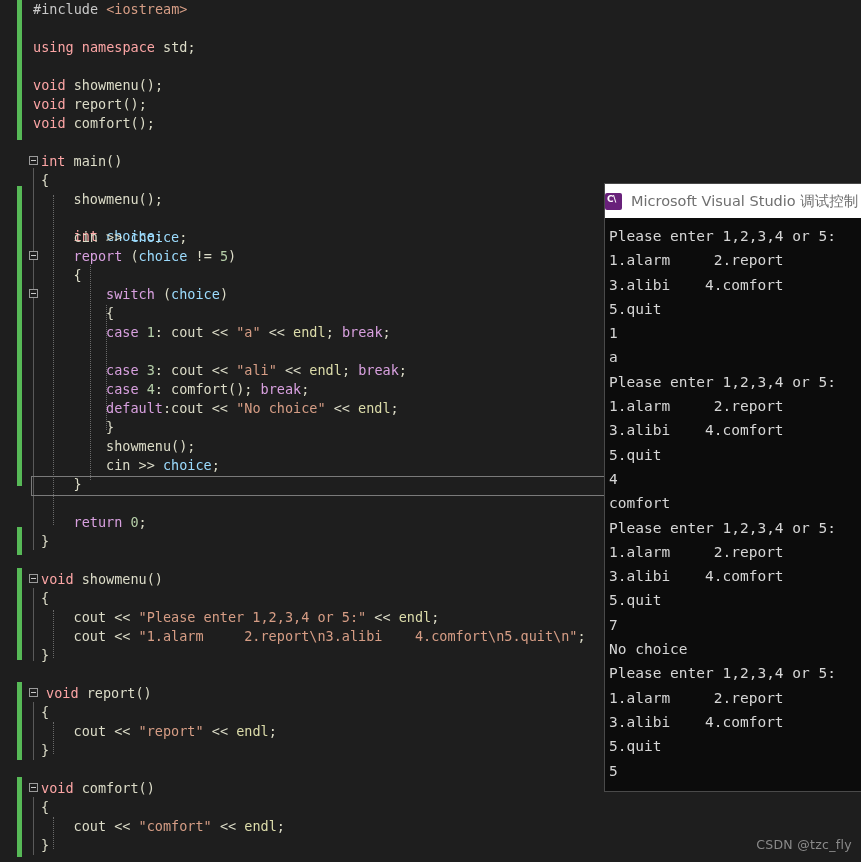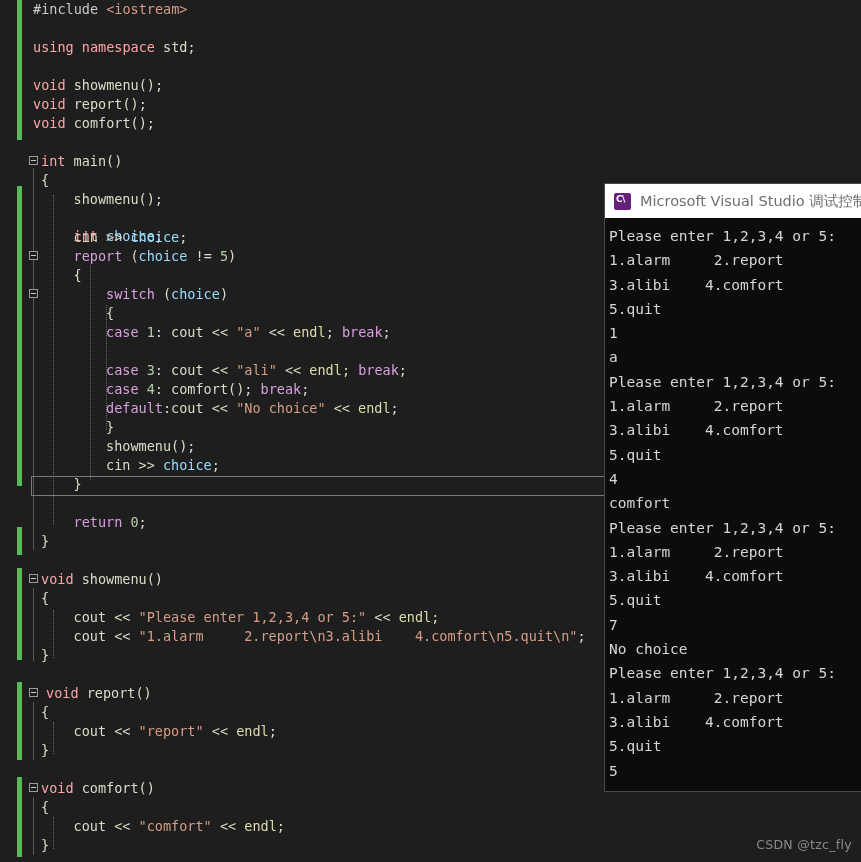--- a/index.html
+++ b/index.html
@@ -97,21 +97,21 @@
     background: #0c0c0c;
     border: 1px solid #4a4a4a;
     box-sizing: border-box;
     overflow: hidden;
   }
   #console-title {
     height: 34px;
     background: #ffffff;
     display: flex;
     align-items: center;
-    padding-left: 9px;
+    padding-left: 0;
     box-sizing: border-box;
     text-align: center;
   }
   #vs-icon {
     width: 17px; height: 17px;
     background: #68217a;
     border-radius: 2px;
     margin-right: 9px;
     flex: 0 0 auto;
     position: relative;

